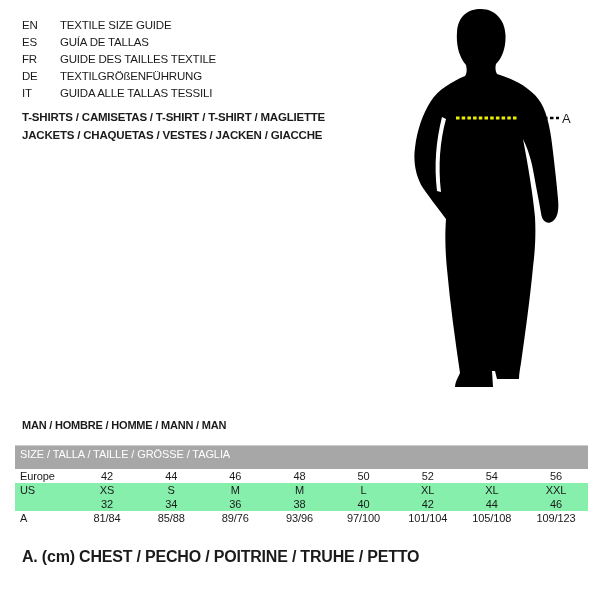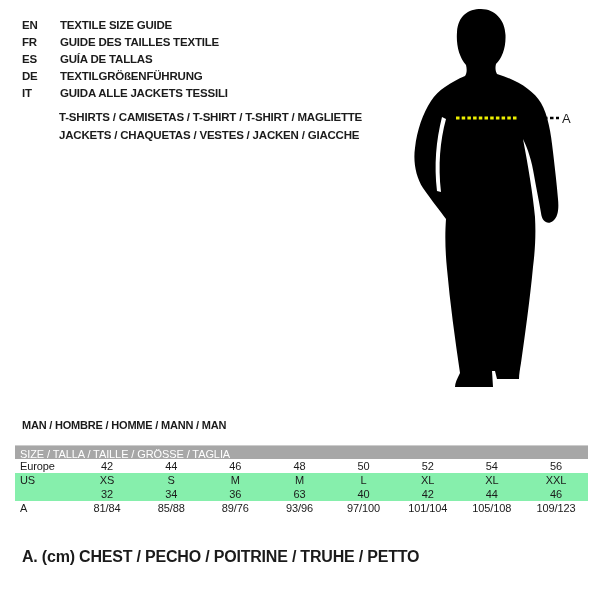--- a/index.html
+++ b/index.html
@@ -8,42 +8,41 @@
     width: 600px; height: 600px;
     background: #ffffff;
     font-family: "Liberation Sans", sans-serif;
     color: #1b1b1b;
     position: relative;
     overflow: hidden;
   }
   .lang-block { position: absolute; left: 22px; top: 16px; }
   .lang-row {
     display: flex; height: 17px; align-items: center;
-    font-weight: 700; font-size: 11.5px; letter-spacing: -0.2px;
+    font-weight: 400; font-size: 11.5px; letter-spacing: -0.2px;
   }
   .lang-code { width: 38px; flex: 0 0 38px; }
   .category-block { position: absolute; left: 22px; top: 108px; }
   .cat-line {
     height: 18px; line-height: 18px;
     font-weight: 700; font-size: 11.5px; letter-spacing: -0.2px;
     white-space: nowrap;
-    margin-left: 37px;
   }
   .figure-wrap { position: absolute; left: 405px; top: 5px; width: 170px; height: 396px; }
   .figure-wrap svg { display: block; width: 170px; height: 396px; }
   .section-title {
     position: absolute; left: 22px; top: 419px; margin: 0;
     font-weight: 700; font-size: 11px; letter-spacing: -0.2px;
   }
   .size-table {
     position: absolute; left: 15px; top: 445px; width: 573px;
     font-size: 11px; letter-spacing: -0.1px;
   }
   .table-header {
-    height: 14px; line-height: 16px;
+    height: 24px; line-height: 16px;
     background: #a7a7a7; border-top: 1px solid #cccccc;
     color: #ffffff; padding-left: 5px;
     white-space: nowrap;
   }
   .t-row { display: flex; height: 14px; line-height: 15px; }
   .t-row.shaded { background: #86efac; }
   .t-label { width: 60px; flex: 0 0 60px; padding-left: 5px; }
   .t-cell { flex: 1 1 0; text-align: center; }
   .footnote {
     position: absolute; left: 22px; top: 548px;
@@ -58,37 +57,37 @@
 </head>
 <body>
 
 <div class="lang-block" id="lang-list">
   <div class="lang-row">
     <span class="lang-code">EN</span>
     <span class="lang-label">TEXTILE SIZE GUIDE</span>
   </div>
 
   <div class="lang-row">
-    <span class="lang-code">FR</span>
-    <span class="lang-label">GUIDE DES TAILLES TEXTILE</span>
+    <span class="lang-code">ES</span>
+    <span class="lang-label">GUÍA DE TALLAS</span>
   </div>
 
   <div class="lang-row">
-    <span class="lang-code">ES</span>
-    <span class="lang-label">GUÍA DE TALLAS</span>
+    <span class="lang-code">FR</span>
+    <span class="lang-label">GUIDE DES TAILLES TEXTILE</span>
   </div>
 
   <div class="lang-row">
     <span class="lang-code">DE</span>
     <span class="lang-label">TEXTILGRÖßENFÜHRUNG</span>
   </div>
 
   <div class="lang-row">
     <span class="lang-code">IT</span>
-    <span class="lang-label">GUIDA ALLE JACKETS TESSILI</span>
+    <span class="lang-label">GUIDA ALLE TALLAS TESSILI</span>
   </div>
 </div>
 
 <div class="category-block" id="cat-list">
   <div class="cat-line">T-SHIRTS / CAMISETAS / T-SHIRT / T-SHIRT / MAGLIETTE</div>
 
   <div class="cat-line">JACKETS / CHAQUETAS / VESTES / JACKEN / GIACCHE</div>
 </div>
 
 <div class="figure-wrap">
@@ -164,21 +163,21 @@
         <span class="t-cell">XL</span>
         <span class="t-cell">XL</span>
         <span class="t-cell">XXL</span>
       </div>
 
   <div class="t-row shaded">
     <span class="t-label"></span>
   <span class="t-cell">32</span>
         <span class="t-cell">34</span>
         <span class="t-cell">36</span>
-        <span class="t-cell">63</span>
+        <span class="t-cell">38</span>
         <span class="t-cell">40</span>
         <span class="t-cell">42</span>
         <span class="t-cell">44</span>
         <span class="t-cell">46</span>
       </div>
 
   <div class="t-row">
     <span class="t-label">A</span>
   <span class="t-cell">81/84</span>
         <span class="t-cell">85/88</span>

